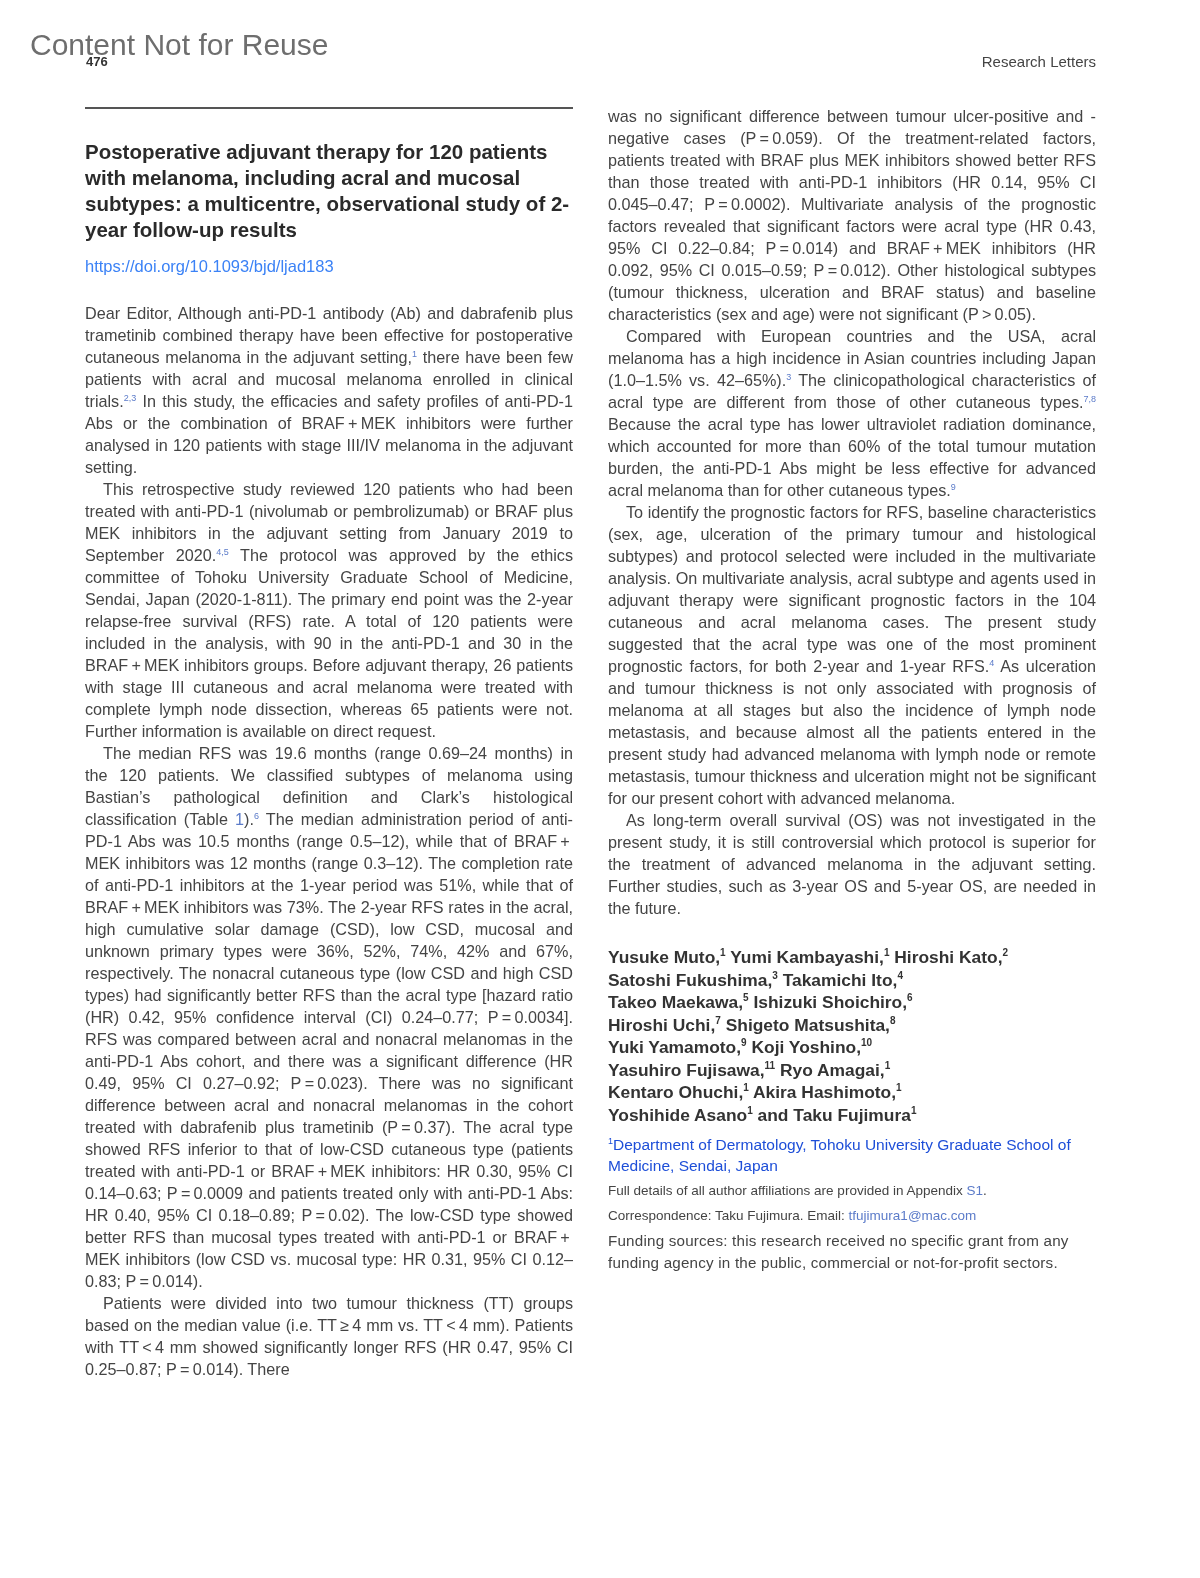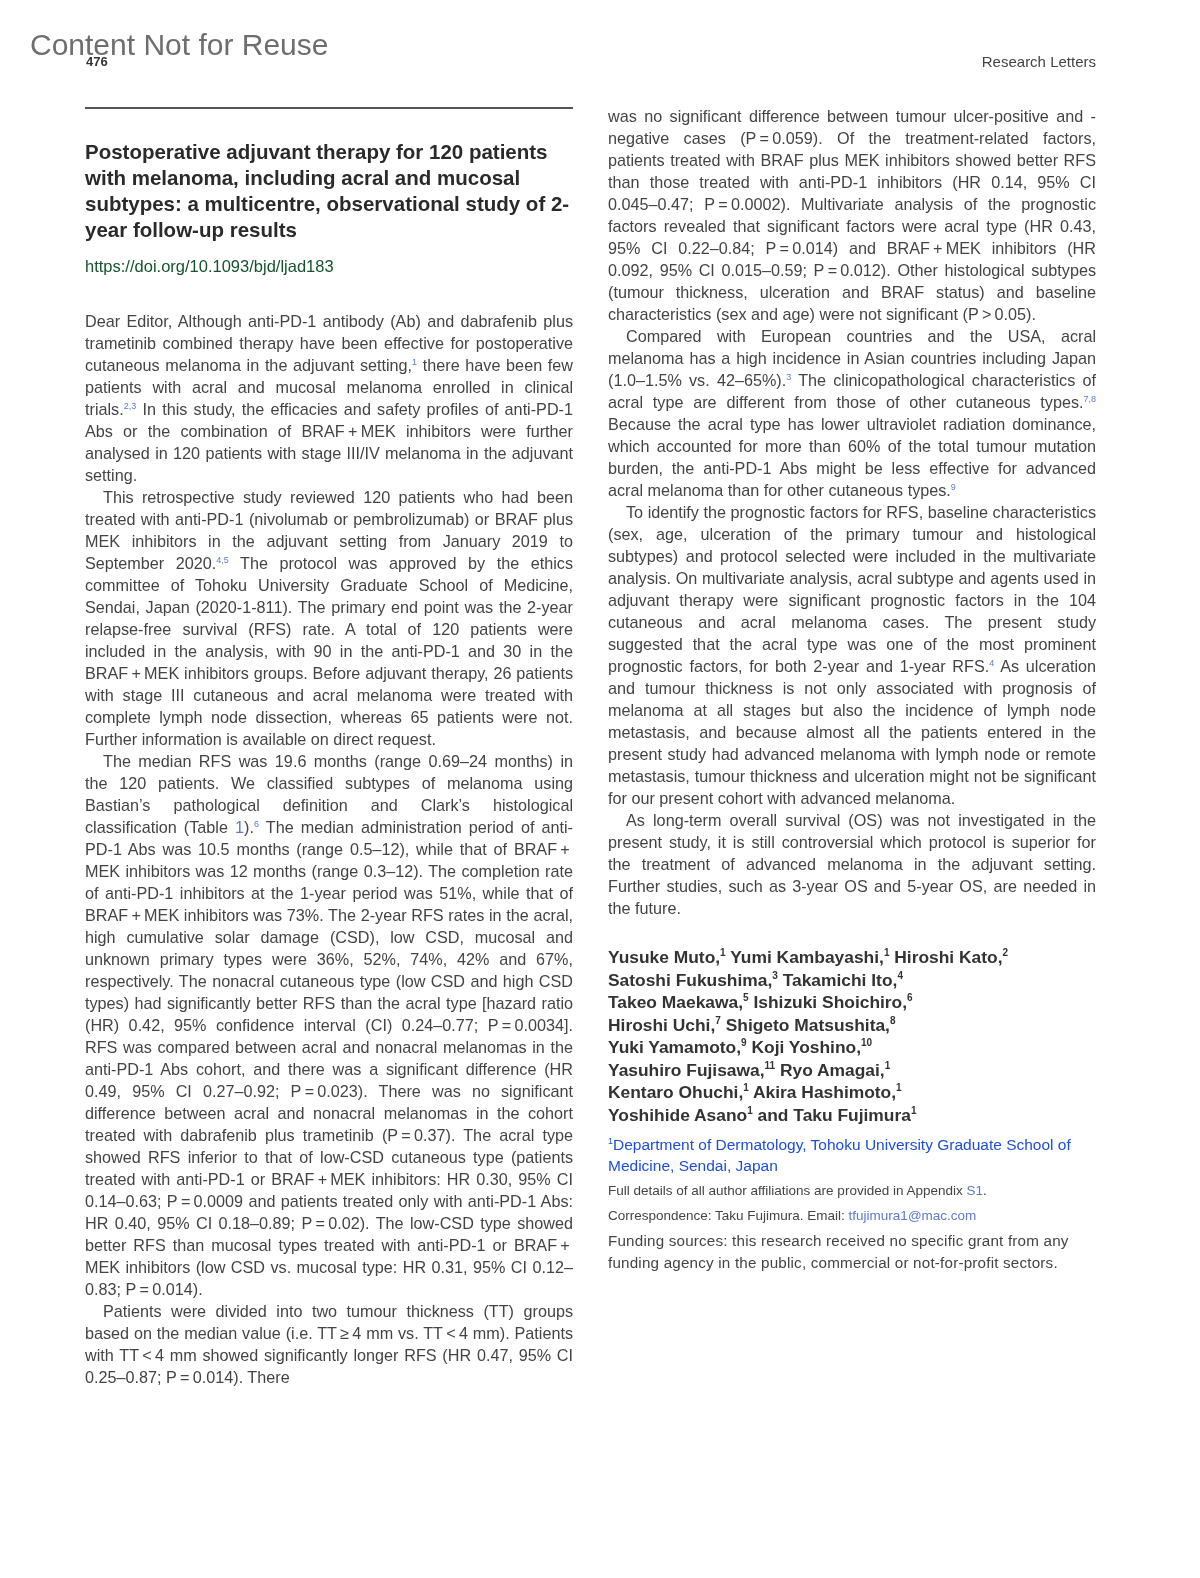--- a/index.html
+++ b/index.html
@@ -23,21 +23,21 @@
   .rule {
     position: absolute; left: 85px; top: 107px; width: 488px;
     height: 0; border-top: 2px solid #555;
   }
   .col-left { position: absolute; left: 85px; top: 135px; width: 488px; }
   .col-right { position: absolute; left: 608px; top: 105px; width: 488px; }
   .title {
     font-size: 20.5px; font-weight: bold; color: #2a2a2a;
     line-height: 26px; margin: 4px 0 14px 0;
   }
-  .doi { font-size: 16.5px; color: #14532d; margin: 0 0 34px 0; }
+  .doi { font-size: 16.5px; color: #3b82f6; margin: 0 0 26px 0; }
   .body-text p {
     margin: 0; font-size: 16.2px; line-height: 22px; text-align: justify;
     color: #444; hyphens: manual;
   }
   .body-text p.indent { text-indent: 18px; }
   sup.ref { color: #5b7bc9; font-size: 9px; vertical-align: super; line-height: 0; }
   .tbl-ref { color: #5b7bc9; }
   .authors {
     margin-top: 27px; font-size: 17.4px; font-weight: bold; color: #333;
     line-height: 22.5px;

